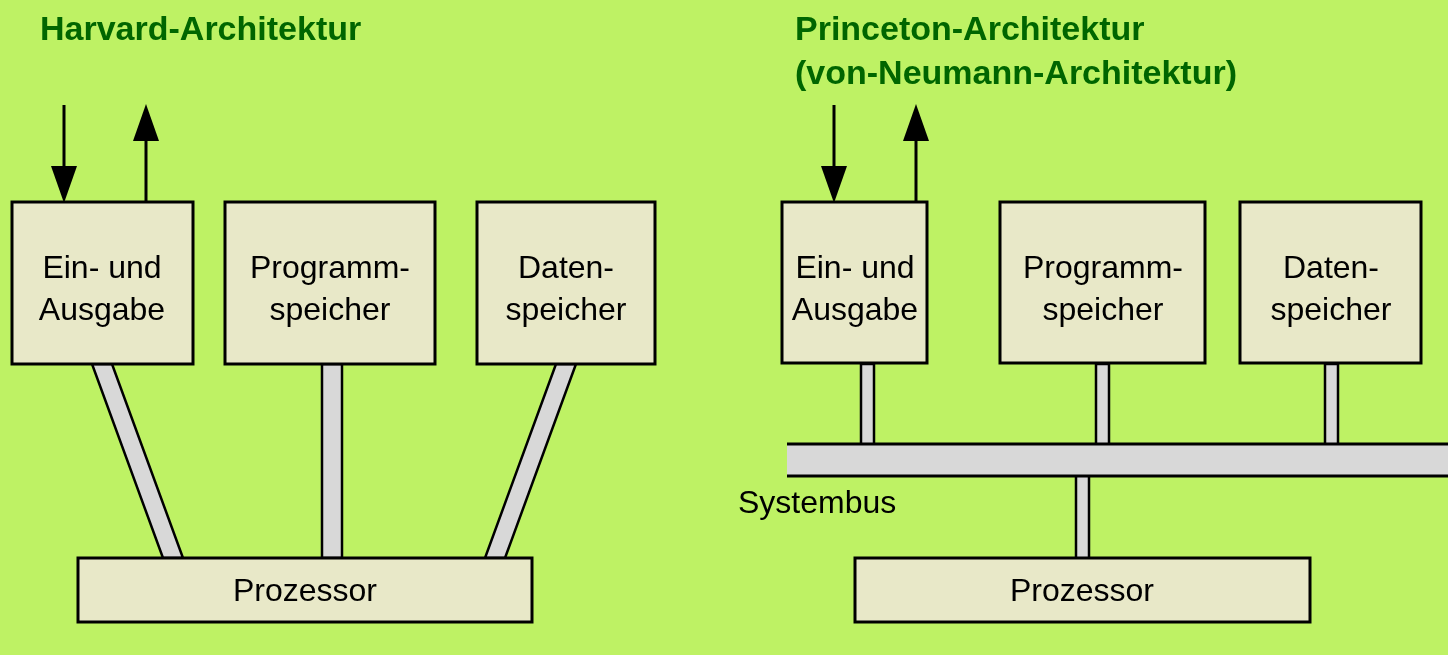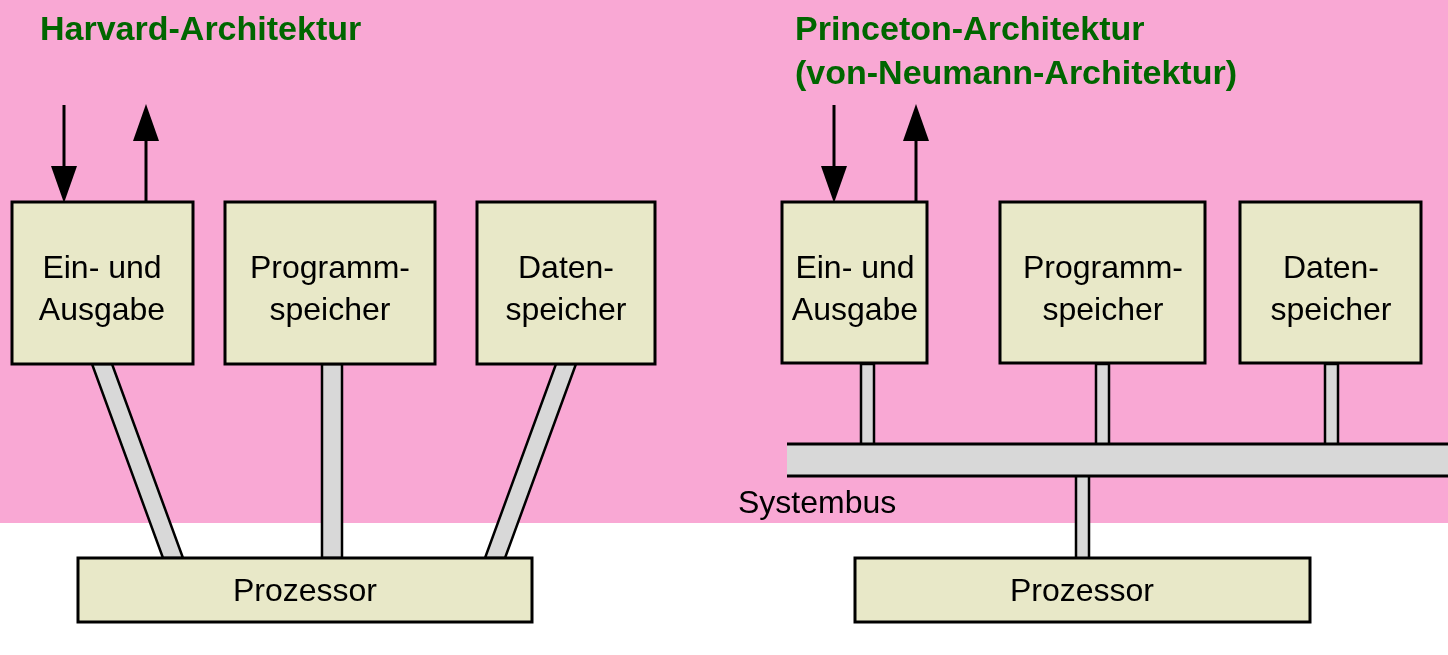--- a/index.html
+++ b/index.html
@@ -10,22 +10,22 @@
   }
   body {
     width: 1448px;
     height: 655px;
     overflow: hidden;
     font-family: "Liberation Sans", sans-serif;
   }
   #canvas {
     position: relative;
     width: 1448px;
-    height: 523px;
-    background: #f9a8d4;
+    height: 655px;
+    background: #bef264;
   }
   svg#diagram {
     position: absolute;
     left: 0;
     top: 0;
     width: 1448px;
     height: 655px;
     display: block;
   }
   .title-text {

